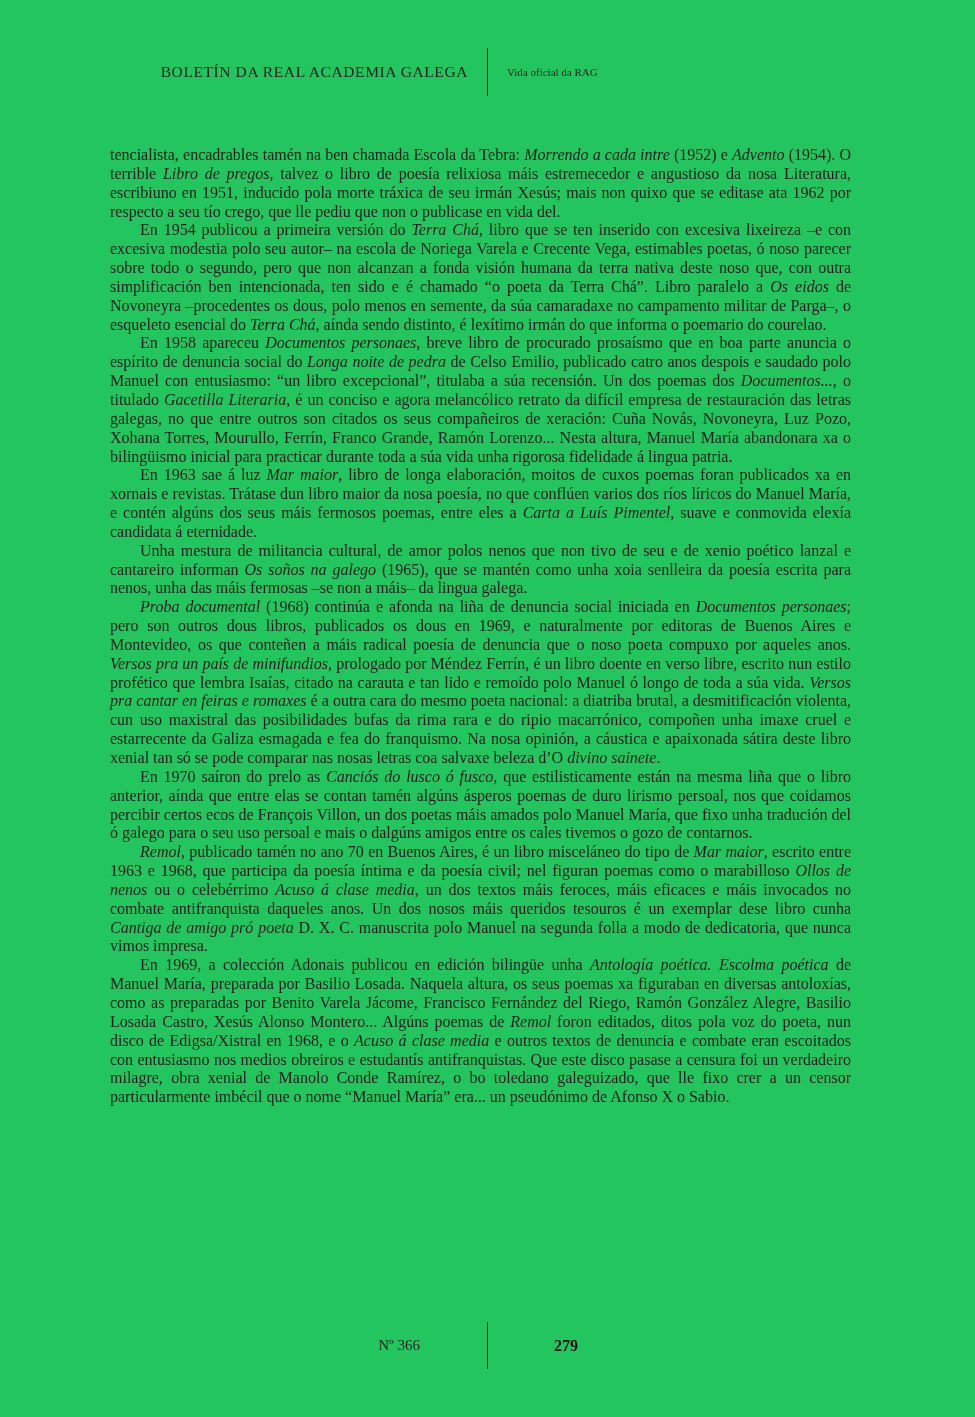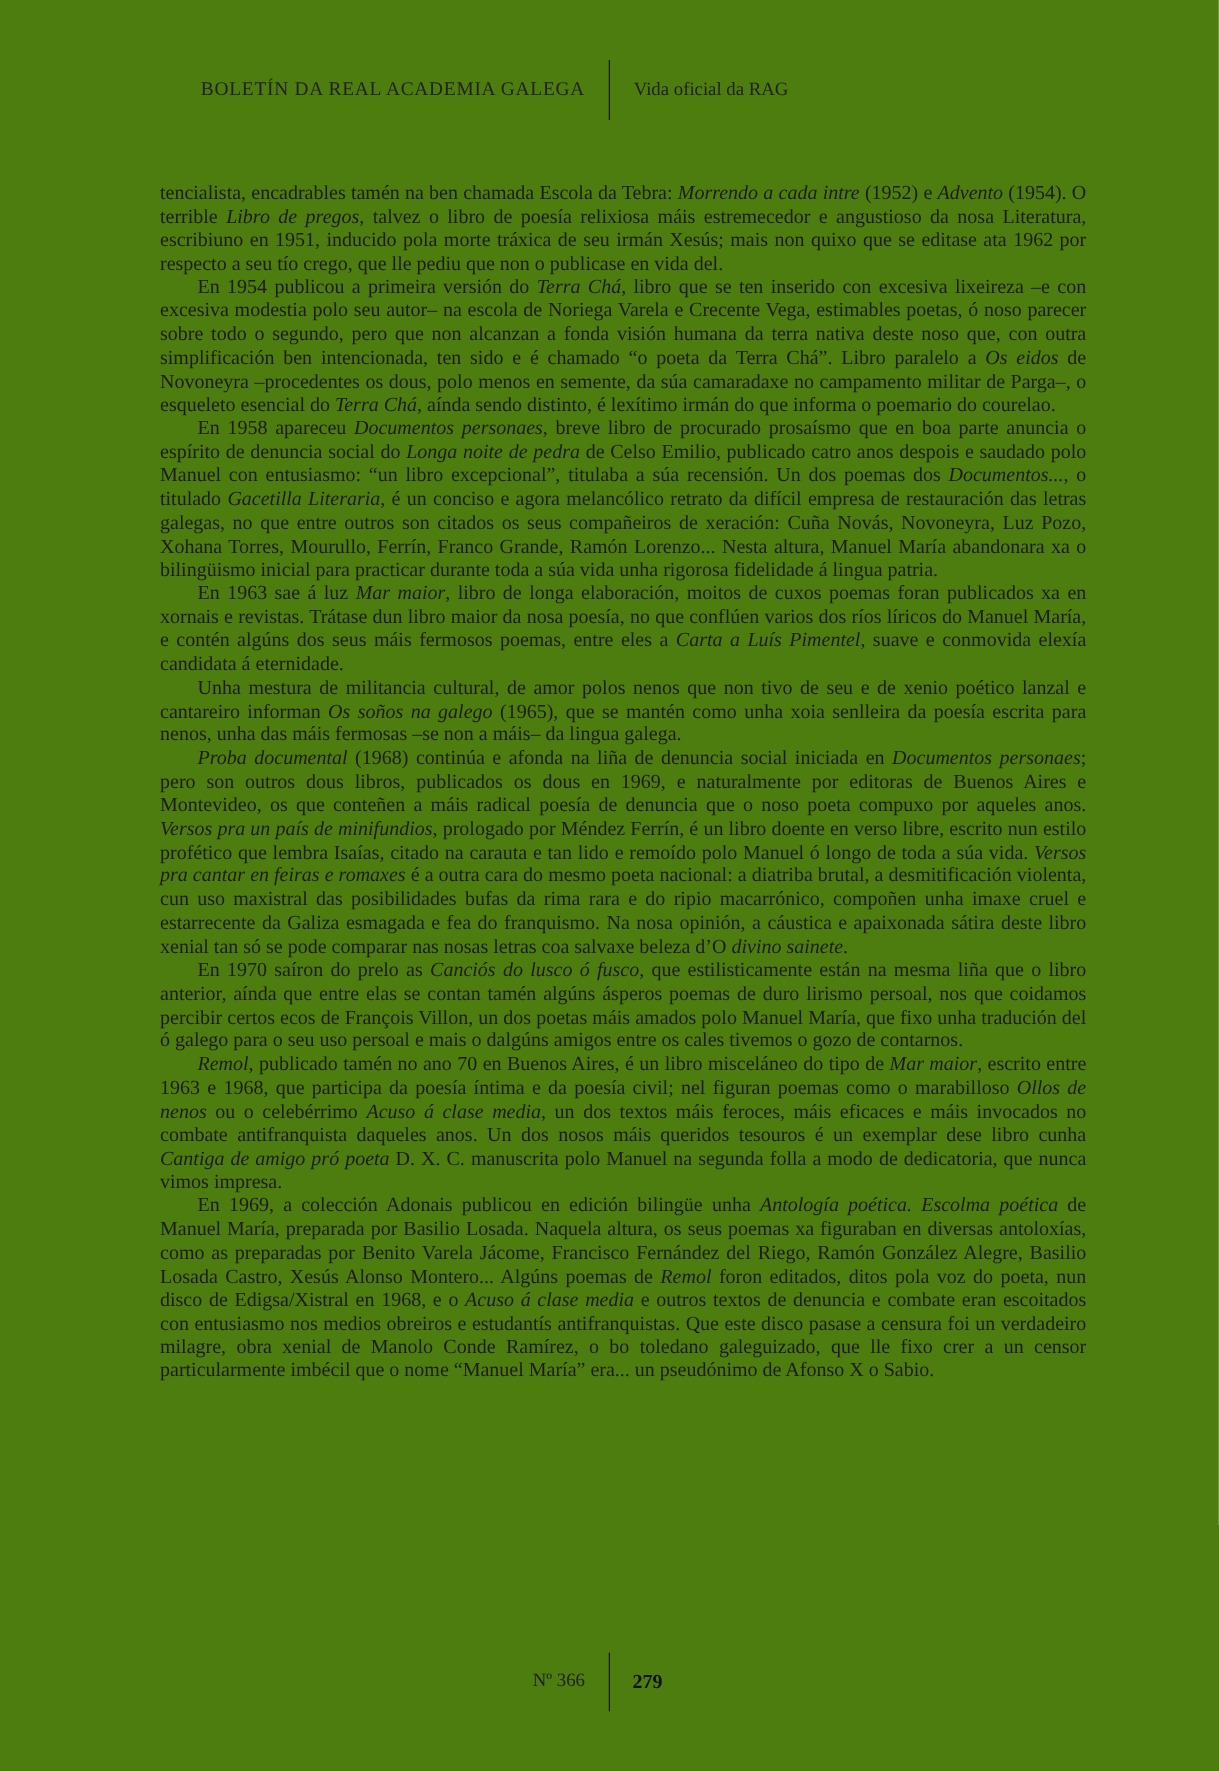--- a/index.html
+++ b/index.html
@@ -4,54 +4,55 @@
 <style>
   * { margin: 0; padding: 0; box-sizing: border-box; }
   html, body { background: #ffffff; }
   body {
     width: 975px; height: 1417px;
     position: relative;
     overflow: hidden;
     font-family: "Liberation Serif", "DejaVu Serif", serif;
     color: #1f1f1f;
   }
-  .page { position: absolute; inset: 0; background: #4d7c0f; }
+  .page { position: absolute; inset: 0; background: #22c55e; }
 
   
   .running-head {
     position: absolute; top: 48px; left: 0; right: 0;
     display: grid; grid-template-columns: 1fr auto 1fr;
     align-items: center;
   }
   .rh-left {
     text-align: right; padding-right: 19px;
     font-size: 15.5px; letter-spacing: 0.6px; color: #222;
   }
   .rh-rule { width: 1px; height: 48px; background: #1a1a1a; }
   .rh-right {
     text-align: left; padding-left: 19px;
-    font-size: 15px; color: #222;
+    font-size: 11px; color: #222;
   }
 
   
   .body-text {
-    position: absolute; top: 146px; left: 128px; width: 741px;
+    position: absolute; top: 146px; left: 110px; width: 741px;
     font-size: 16px; line-height: 18.85px;
     text-align: justify;
     color: #1d1d1d;
   }
   .body-text p { margin: 0; }
   .body-text p.indent { text-indent: 30px; }
   .body-text em { font-style: italic; }
 
   
   .running-foot {
     position: absolute; top: 1322px; left: 0; right: 0;
     display: grid; grid-template-columns: 1fr auto 1fr;
     align-items: center;
+    gap: 48px;
   }
   .rf-left {
     text-align: right; padding-right: 19px;
     font-size: 15px; color: #222;
   }
   .rf-rule { width: 1px; height: 47px; background: #1a1a1a; }
   .rf-right {
     text-align: left; padding-left: 18px;
     font-size: 16px; font-weight: bold; color: #111;
   }

